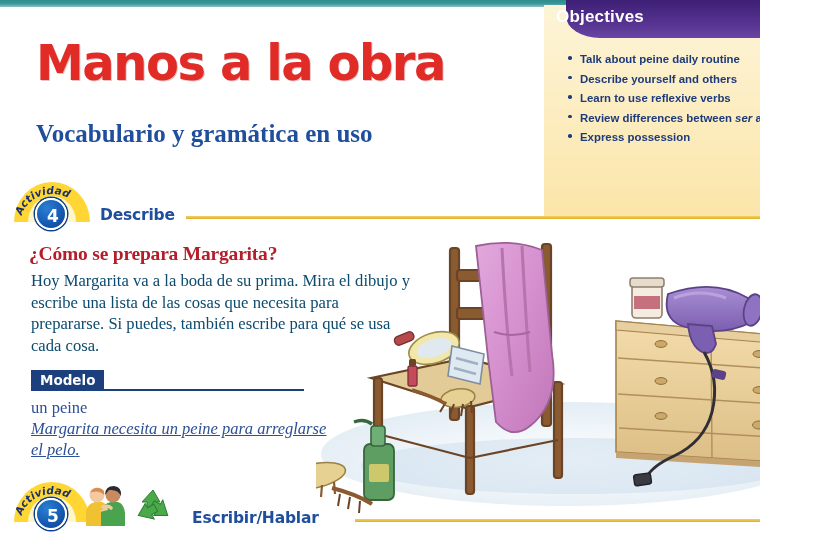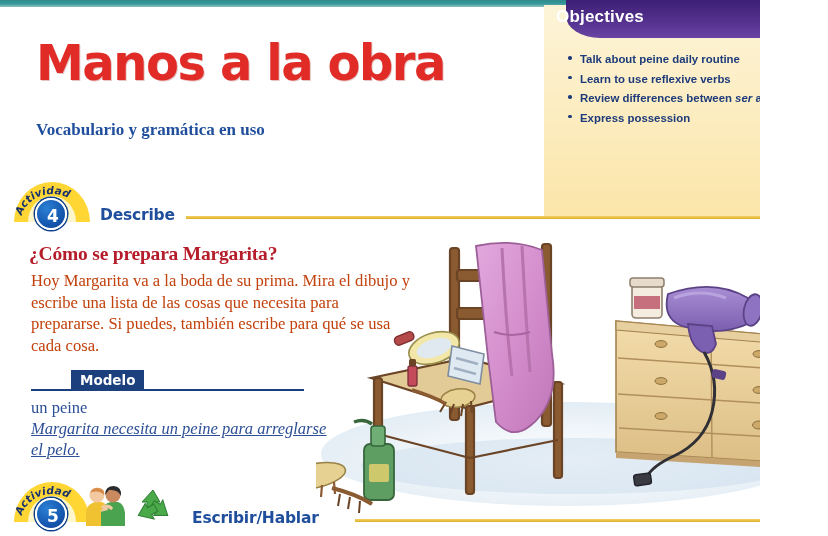--- a/index.html
+++ b/index.html
@@ -63,21 +63,21 @@
     letter-spacing: -1.5px;
     transform: scaleX(0.96);
     transform-origin: left top;
     text-shadow: 1px 1px 0 rgba(150,20,20,0.25);
     white-space: nowrap;
   }
   .sub-title {
     position: absolute; left: 36px; top: 120px;
     color: #1f4e9c;
     font-family: "Liberation Serif", serif;
-    font-weight: bold; font-size: 17px;
+    font-weight: bold; font-size: 25px;
     white-space: nowrap;
   }
 
   
   .act-badge { position: absolute; width: 76px; height: 46px; }
   .act-arc {
     position: absolute; left: 0; top: 0; width: 76px; height: 40px;
     background: #ffd633;
     border-top-left-radius: 38px 40px;
     border-top-right-radius: 38px 40px;
@@ -117,34 +117,34 @@
 
   
   .act-head {
     position: absolute; left: 29px; top: 243px;
     color: #b51d2a; font-weight: bold; font-size: 19.5px;
     font-family: Liberation Serif, serif;
     letter-spacing: -0.2px; white-space: nowrap;
   }
   .act-para {
     position: absolute; left: 31px; top: 270px; width: 385px;
-    color: #c2410c;
+    color: #0c4a6e;
     font-family: "Liberation Serif", serif;
     font-size: 16.6px; line-height: 21.5px;
   }
 
   
   .modelo-wrap { position: absolute; left: 31px; top: 370px; width: 280px; }
   .modelo-tag {
     display: inline-block;
     background: #1c3f7e; color: #ffffff;
     font-weight: bold; font-size: 13.5px;
     font-family: "DejaVu Sans", sans-serif;
     padding: 2px 9px 3px 9px;
-    position: relative; z-index: 2; margin-left: 40px;
+    position: relative; z-index: 2;
   }
   .modelo-line {
     position: absolute; left: 0; top: 19px; width: 273px; height: 1.6px;
     background: #1c3f7e; z-index: 1;
   }
   .modelo-ex {
     position: absolute; left: 31px; top: 397px; width: 300px;
     color: #2c4f96;
     font-family: "Liberation Serif", serif;
     font-size: 16.5px; line-height: 21px;
@@ -169,20 +169,24 @@
   <div class="teal-bar"></div>
 
   <div class="obj-panel">
     <div class="obj-body"></div>
     <div class="obj-header"></div>
     <div class="obj-header-title">Objectives</div>
     <ul class="obj-list">
       <li>
         <span class="bullet"></span>
         <span>Talk about peine daily routine</span>
+      </li>
+      <li>
+        <span class="bullet"></span>
+        <span>Describe yourself and others</span>
       </li>
       <li>
         <span class="bullet"></span>
         <span>Learn to use reflexive verbs</span>
       </li>
       <li>
         <span class="bullet"></span>
         <span>Review differences between </span><i>ser</i><span> and </span><i>estar</i>
       </li>
       <li>

